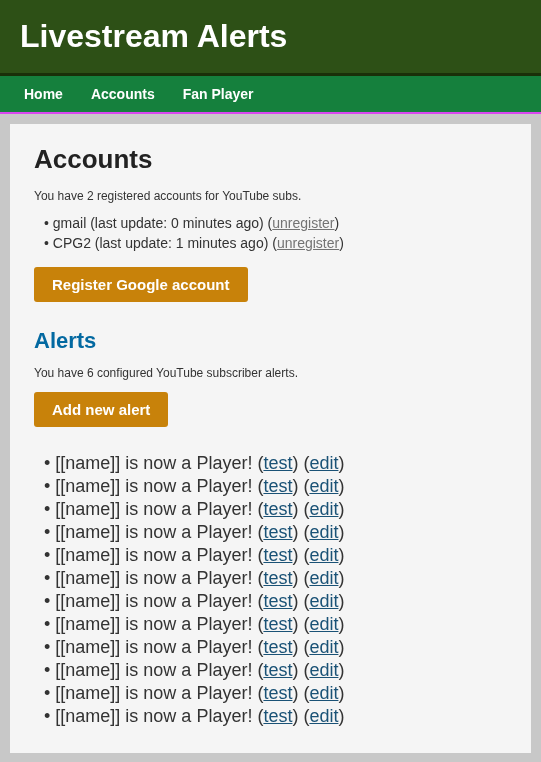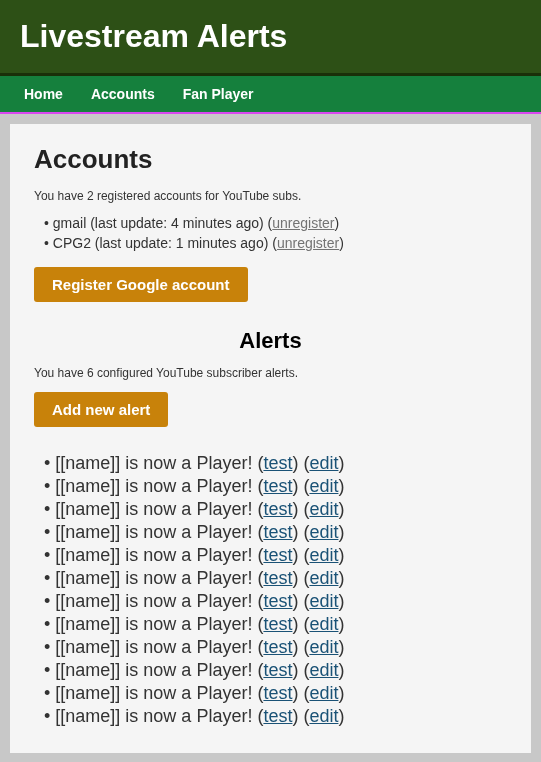--- a/index.html
+++ b/index.html
@@ -48,23 +48,22 @@
     }
     h1.section-title {
       font-size: 26px;
       font-weight: bold;
       color: #222;
       margin-bottom: 14px;
     }
     h2.section-title {
       font-size: 22px;
       font-weight: bold;
-      color: #000000;
+      color: #0369a1;
       margin-bottom: 12px;
-      text-align: center;
     }
     .description-text {
       color: #333;
       margin-bottom: 12px;
       font-size: 12px;
     }
     .account-list {
       list-style: none;
       margin-bottom: 16px;
       margin-left: 10px;
@@ -129,21 +128,21 @@
 </nav>
 
 <div id="main">
 
   <h1 class="section-title">Accounts</h1>
 
   <p class="description-text">You have 2 registered accounts for YouTube subs.</p>
 
   <ul class="account-list">
     <li>
-      <span>gmail (last update: 4 minutes ago) (</span><a href="#">unregister</a><span>)</span>
+      <span>gmail (last update: 0 minutes ago) (</span><a href="#">unregister</a><span>)</span>
     </li>
     <li>
       <span>CPG2 (last update: 1 minutes ago) (</span><a href="#">unregister</a><span>)</span>
     </li>
   </ul>
 
   <button class="btn-orange">Register Google account</button>
 
   <div class="alerts-section">
     <h2 class="section-title">Alerts</h2>

